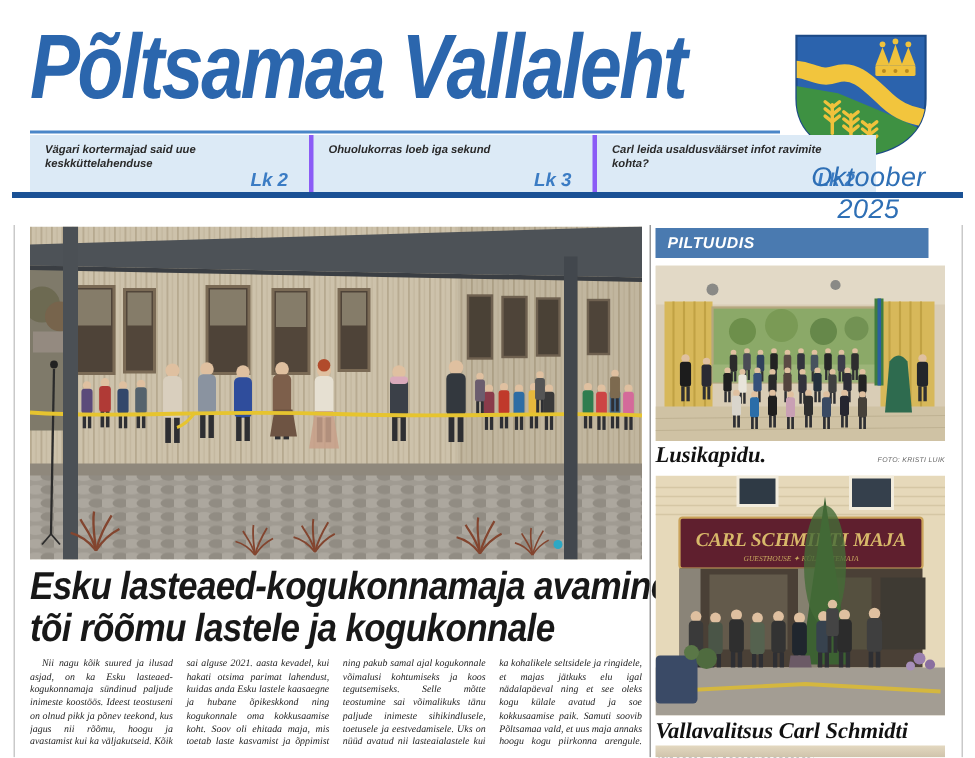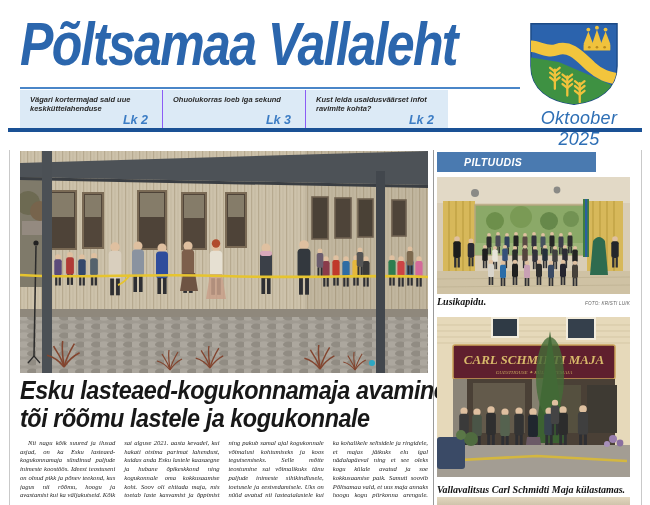--- a/index.html
+++ b/index.html
@@ -3,51 +3,51 @@
 <meta charset="utf-8">
 <style>
   html,body{margin:0;padding:0;background:#ffffff;}
   .page{position:relative;width:650px;height:505px;background:#ffffff;overflow:hidden;
         font-family:"Liberation Sans",sans-serif;font-style:italic;}
   
   .masthead-title{position:absolute;left:20px;top:14px;font-size:61px;font-weight:bold;
         color:#2b66ad;letter-spacing:-2px;white-space:nowrap;transform:scaleX(0.82);
         transform-origin:left top;line-height:1;}
   .thin-rule{position:absolute;left:20px;top:87px;width:500px;height:2px;background:#4a86c8;}
-  .teaser-bar{position:absolute;left:20px;top:90px;width:428px;height:39px;background:#dceaf6;
+  .teaser-bar{position:absolute;left:20px;top:90px;width:564px;height:39px;background:#dceaf6;
         display:flex;}
   .teaser-cell{flex:1;position:relative;padding:5px 10px 0 10px;box-sizing:border-box;}
-  .teaser-cell + .teaser-cell{border-left:1px solid #8b5cf6;}
+  .teaser-cell + .teaser-cell{border-left:3px solid #8b5cf6;}
   .teaser-text{font-size:7.5px;line-height:1.25;color:#2a2a2a;font-weight:600;}
   .teaser-page{position:absolute;right:14px;bottom:2px;font-size:12.5px;font-weight:bold;color:#3b7cc4;margin-top:24px;}
   .issue-date{position:absolute;left:527px;top:108px;width:104px;text-align:center;
         font-size:18px;color:#2e6fb5;letter-spacing:0.3px;}
   .navy-rule{position:absolute;left:8px;top:128px;width:634px;height:4px;background:#1a5195;}
   .coat{position:absolute;left:526px;top:20px;width:96px;height:88px;}
   
   .edge-rule{position:absolute;top:150px;width:1px;height:355px;background:#c9c9c9;}
   
   .main-photo{position:absolute;left:20px;top:151px;width:408px;height:222px;}
   .headline{position:absolute;left:20px;top:377px;width:420px;font-weight:bold;color:#181818;
         font-size:26px;line-height:1.06;letter-spacing:-0.5px;transform:scaleX(0.9);
         transform-origin:left top;white-space:nowrap;}
   .article-body{position:absolute;left:20px;top:439px;width:408px;height:66px;overflow:hidden;
         column-count:4;column-gap:9px;font-family:"Liberation Serif",serif;font-size:6.6px;
         line-height:1.32;text-align:justify;color:#1d1d1d;}
   .article-body p{margin:0;text-indent:8px;}
   .col-rule{position:absolute;left:433px;top:150px;width:1px;height:355px;background:#9a9a9a;}
   
-  .sb-header{position:absolute;left:437px;top:152px;width:159px;height:20px;background:#4a7ab0;
+  .sb-header{position:absolute;left:437px;top:152px;width:182px;height:20px;background:#4a7ab0;
         color:#ffffff;font-size:10.5px;font-weight:bold;letter-spacing:0.4px;
-        line-height:20px;padding-left:27px;box-sizing:border-box;}
+        line-height:20px;padding-left:8px;box-sizing:border-box;}
   .sb-photo1{position:absolute;left:437px;top:177px;width:193px;height:117px;}
   .sb-cap1{position:absolute;left:437px;top:296px;width:193px;display:flex;
         justify-content:space-between;align-items:baseline;}
   .sb-cap2{position:absolute;left:437px;top:479px;width:193px;}
-  .cap-text{font-family:"Liberation Serif",serif;font-weight:bold;font-size:10px;color:#111;}
+  .cap-text{font-family:"Liberation Serif",serif;font-weight:bold;font-size:15px;color:#111;}
   .credit-text{font-family:"Liberation Sans",sans-serif;font-size:4.6px;color:#666;letter-spacing:0.2px;}
   .sb-photo2{position:absolute;left:437px;top:317px;width:193px;height:160px;}
   .sb-photo3{position:absolute;left:437px;top:497px;width:193px;height:8px;
         background:linear-gradient(#e3d8c0,#cfc3ab);}
 </style>
 </head>
 <body>
 
 <div class="page">
 
@@ -97,21 +97,21 @@
   <div class="teaser-bar">
     <div class="teaser-cell">
       <div class="teaser-text">Vägari kortermajad said uue keskküttelahenduse</div>
       <div class="teaser-page">Lk 2</div>
     </div>
     <div class="teaser-cell">
       <div class="teaser-text">Ohuolukorras loeb iga sekund</div>
       <div class="teaser-page">Lk 3</div>
     </div>
     <div class="teaser-cell">
-      <div class="teaser-text">Kust leida usaldusväärset infot ravimite kohta?</div>
+      <div class="teaser-text">Carl leida usaldusväärset infot ravimite kohta?</div>
       <div class="teaser-page">Lk 2</div>
     </div>
   </div>
 
   <div class="issue-date">Oktoober 2025</div>
   <div class="navy-rule"></div>
 
   <div class="edge-rule" style="left:9px;"></div>
   <div class="edge-rule" style="left:641px;"></div>
 

